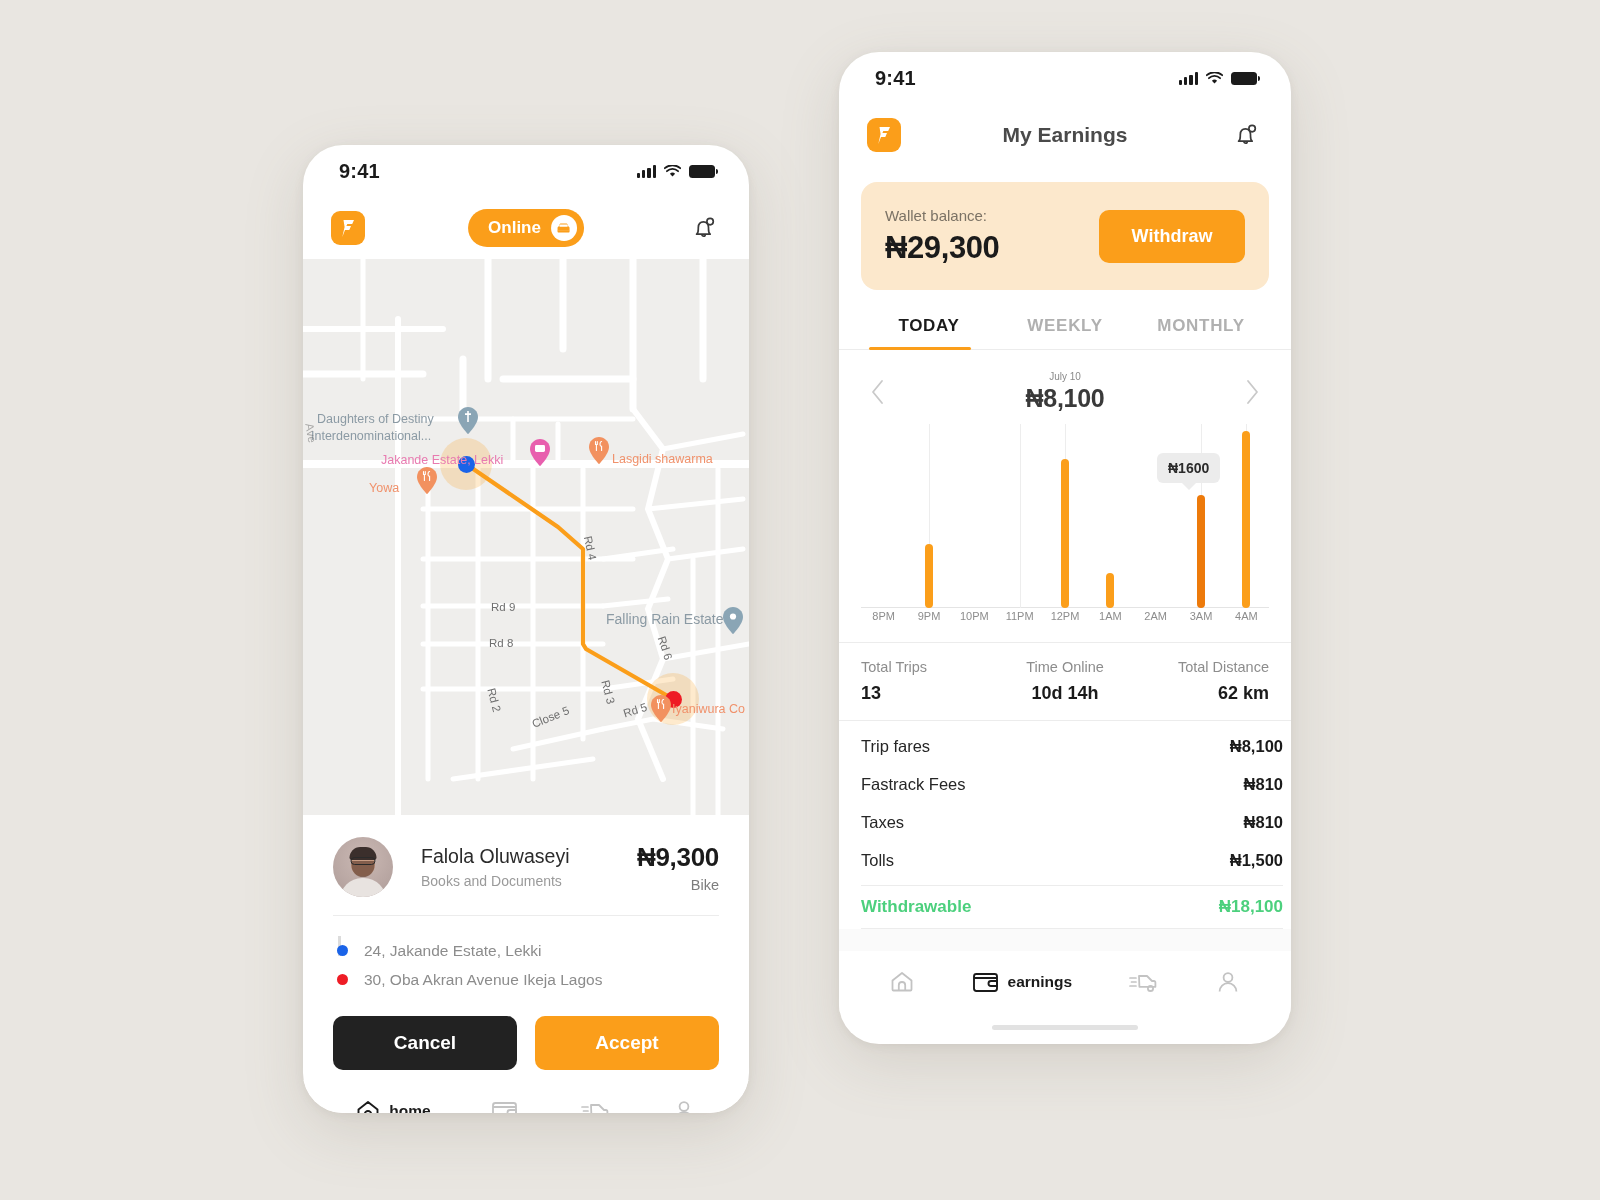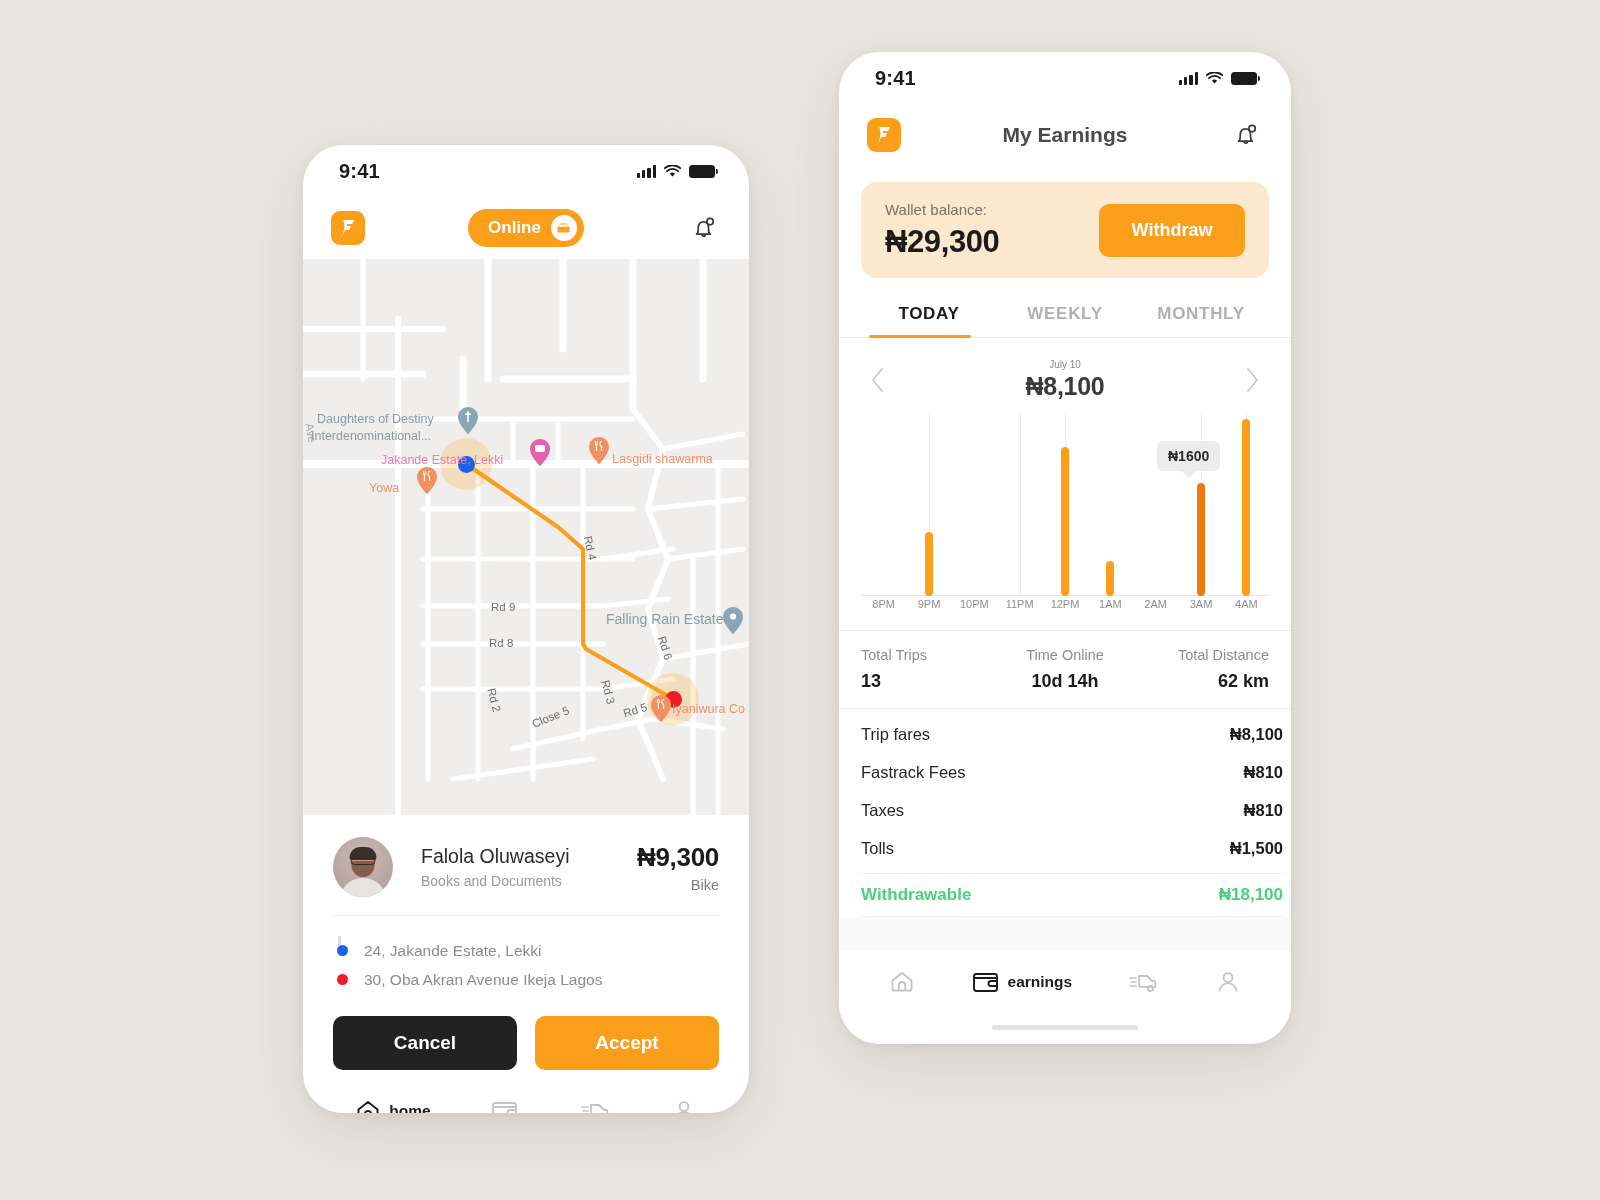--- a/index.html
+++ b/index.html
@@ -137,21 +137,21 @@
   .navitem { display: flex; align-items: center; gap: 8px; opacity: 1; }
   .navitem .lbl { font-size: 15.5px; font-weight: bold; color: #1b1b1b; }
   .homebar {
     width: 146px; height: 5px; border-radius: 3px; background: #e2e2e2;
     margin: 12px auto 0 auto;
   }
 
   
   .wallet-wrap { padding: 16px 22px 0 22px; }
   .wallet {
-    background: #FCE8CC; border-radius: 16px; height: 96px;
+    background: #FCE8CC; border-radius: 16px; height: 108px;
     display: flex; align-items: center; padding: 12px 24px;
   }
   .wallet .lbl { font-size: 15px; color: #7b7265; }
   .wallet .amt { font-size: 31px; font-weight: bold; color: #1b1b1b; margin-top: 6px; letter-spacing: -.4px;}
   .withdraw {
     margin-left: auto; background: #FB9E1A; border: none; color: #fff;
     font-size: 18px; font-weight: bold; border-radius: 10px;
     width: 146px; height: 53px; cursor: pointer;
     font-family: "Liberation Sans", sans-serif;
   }

